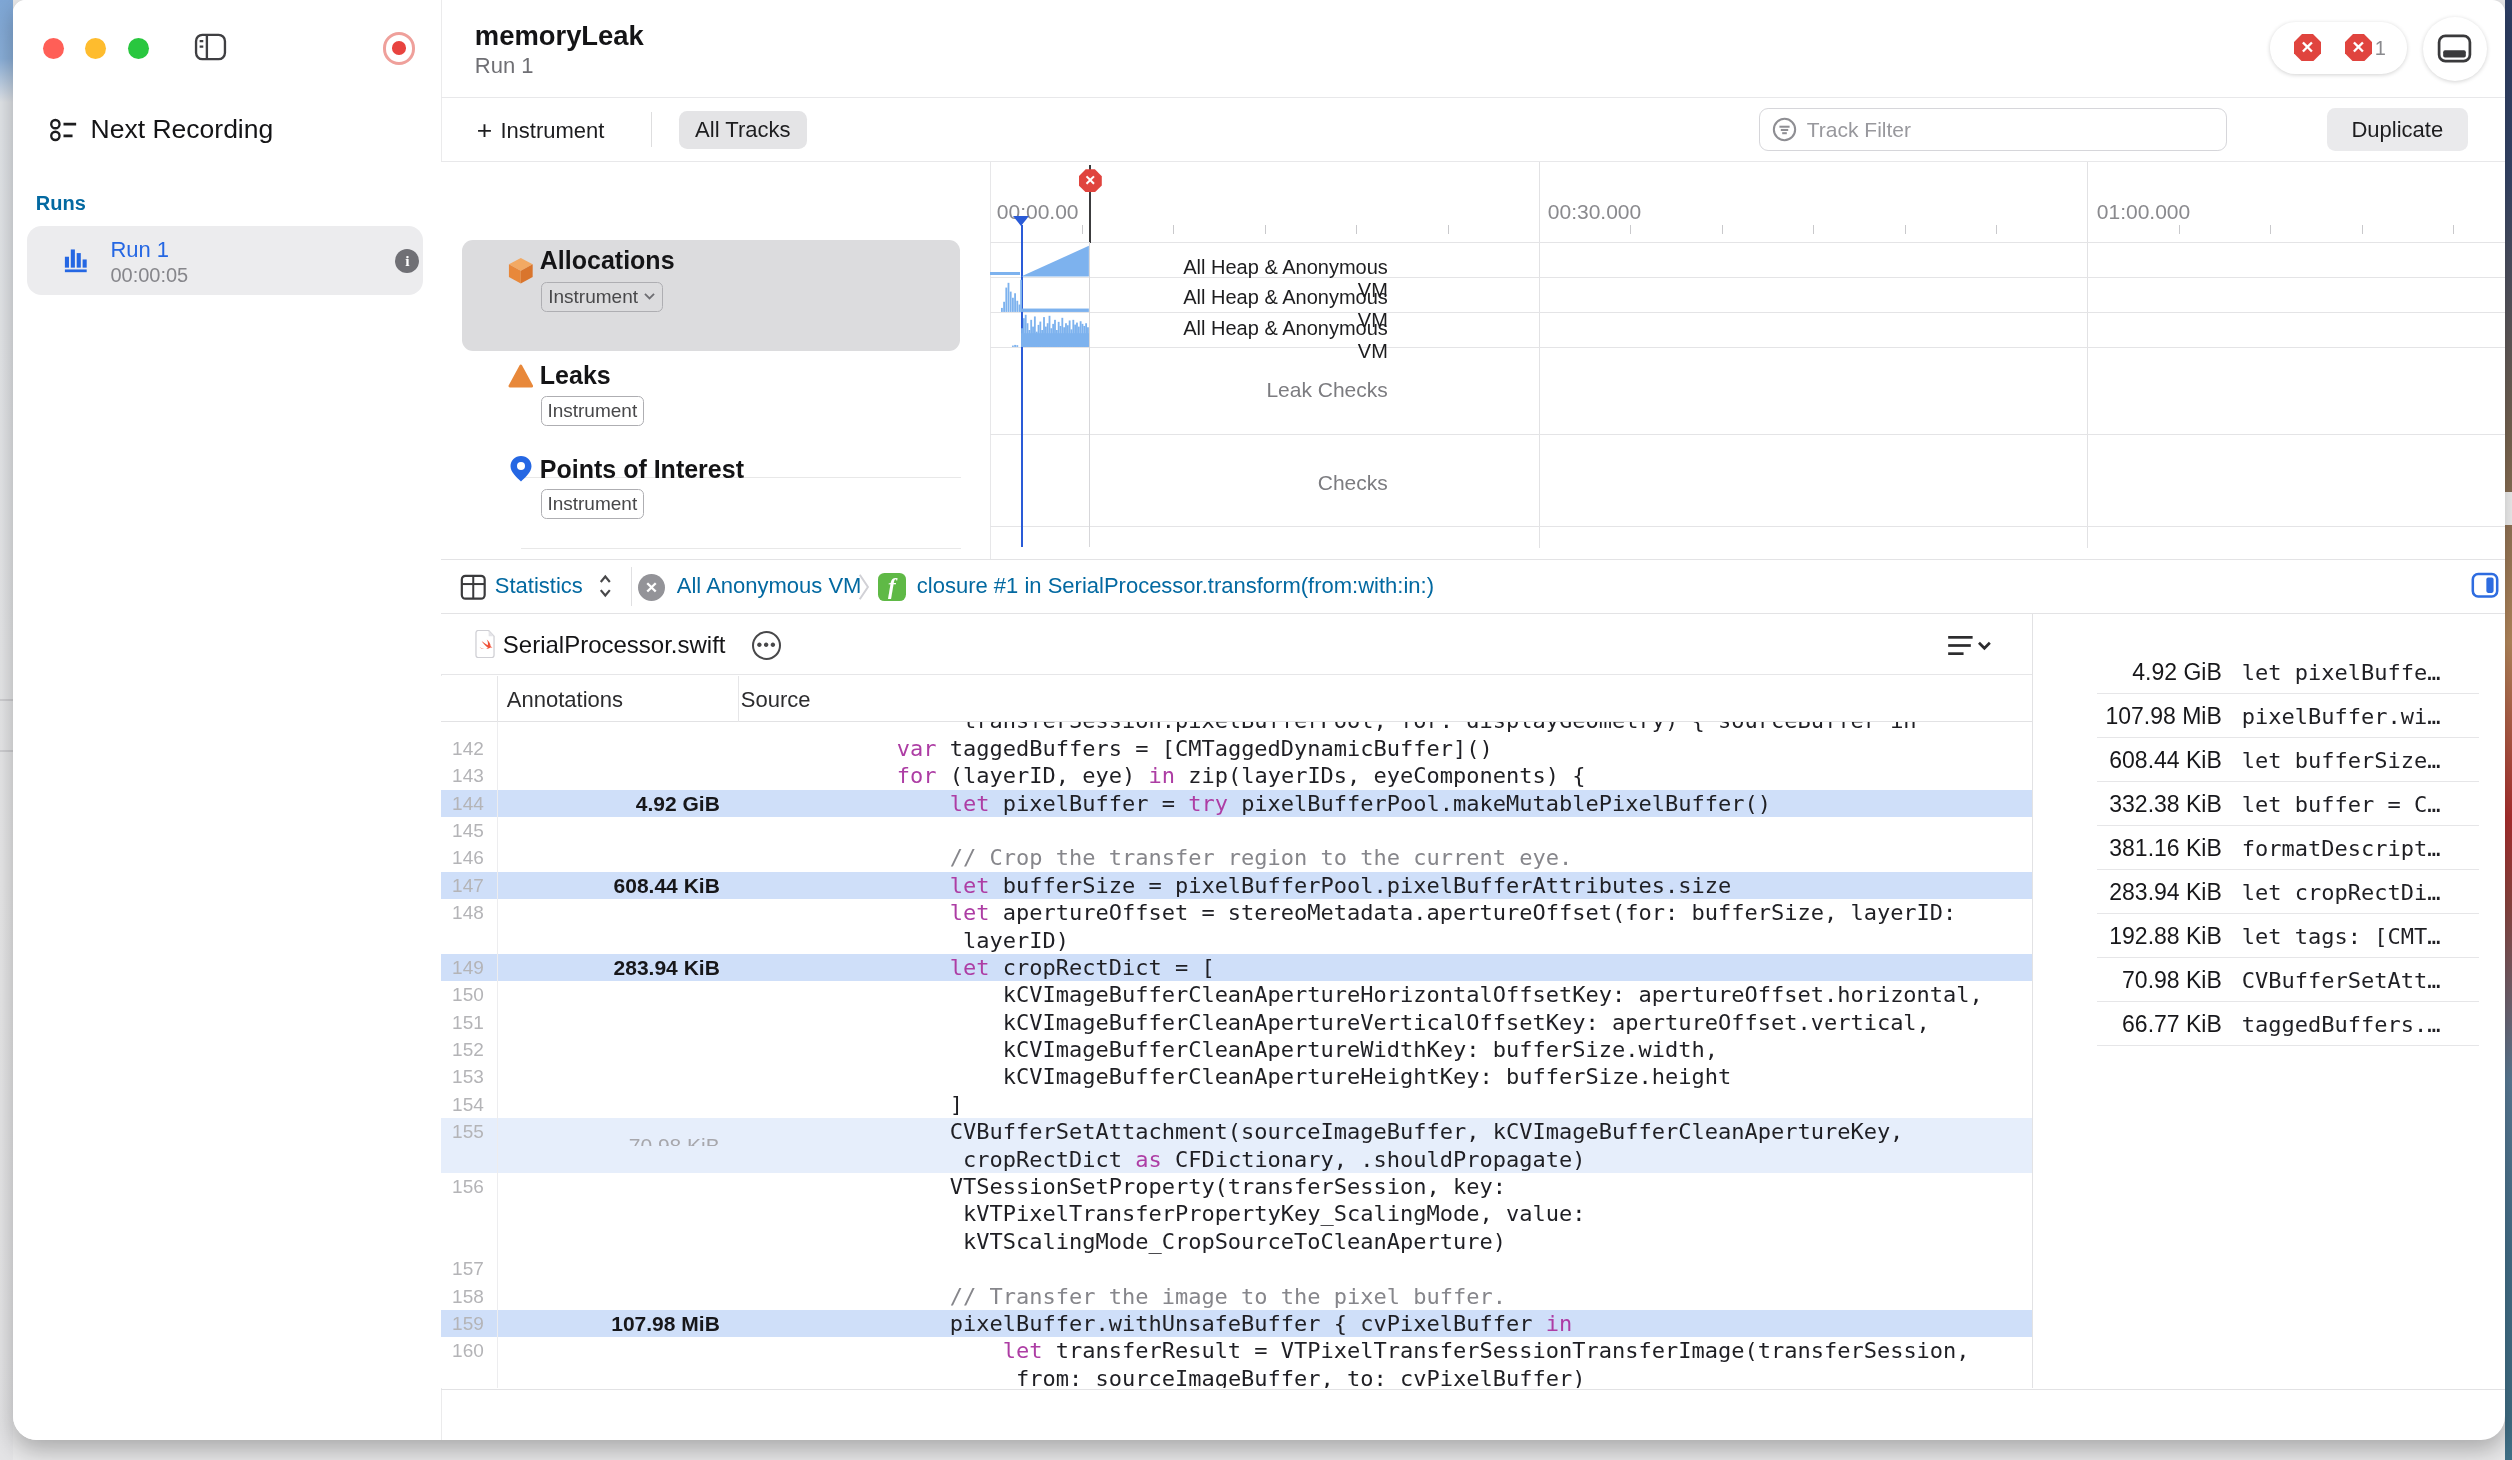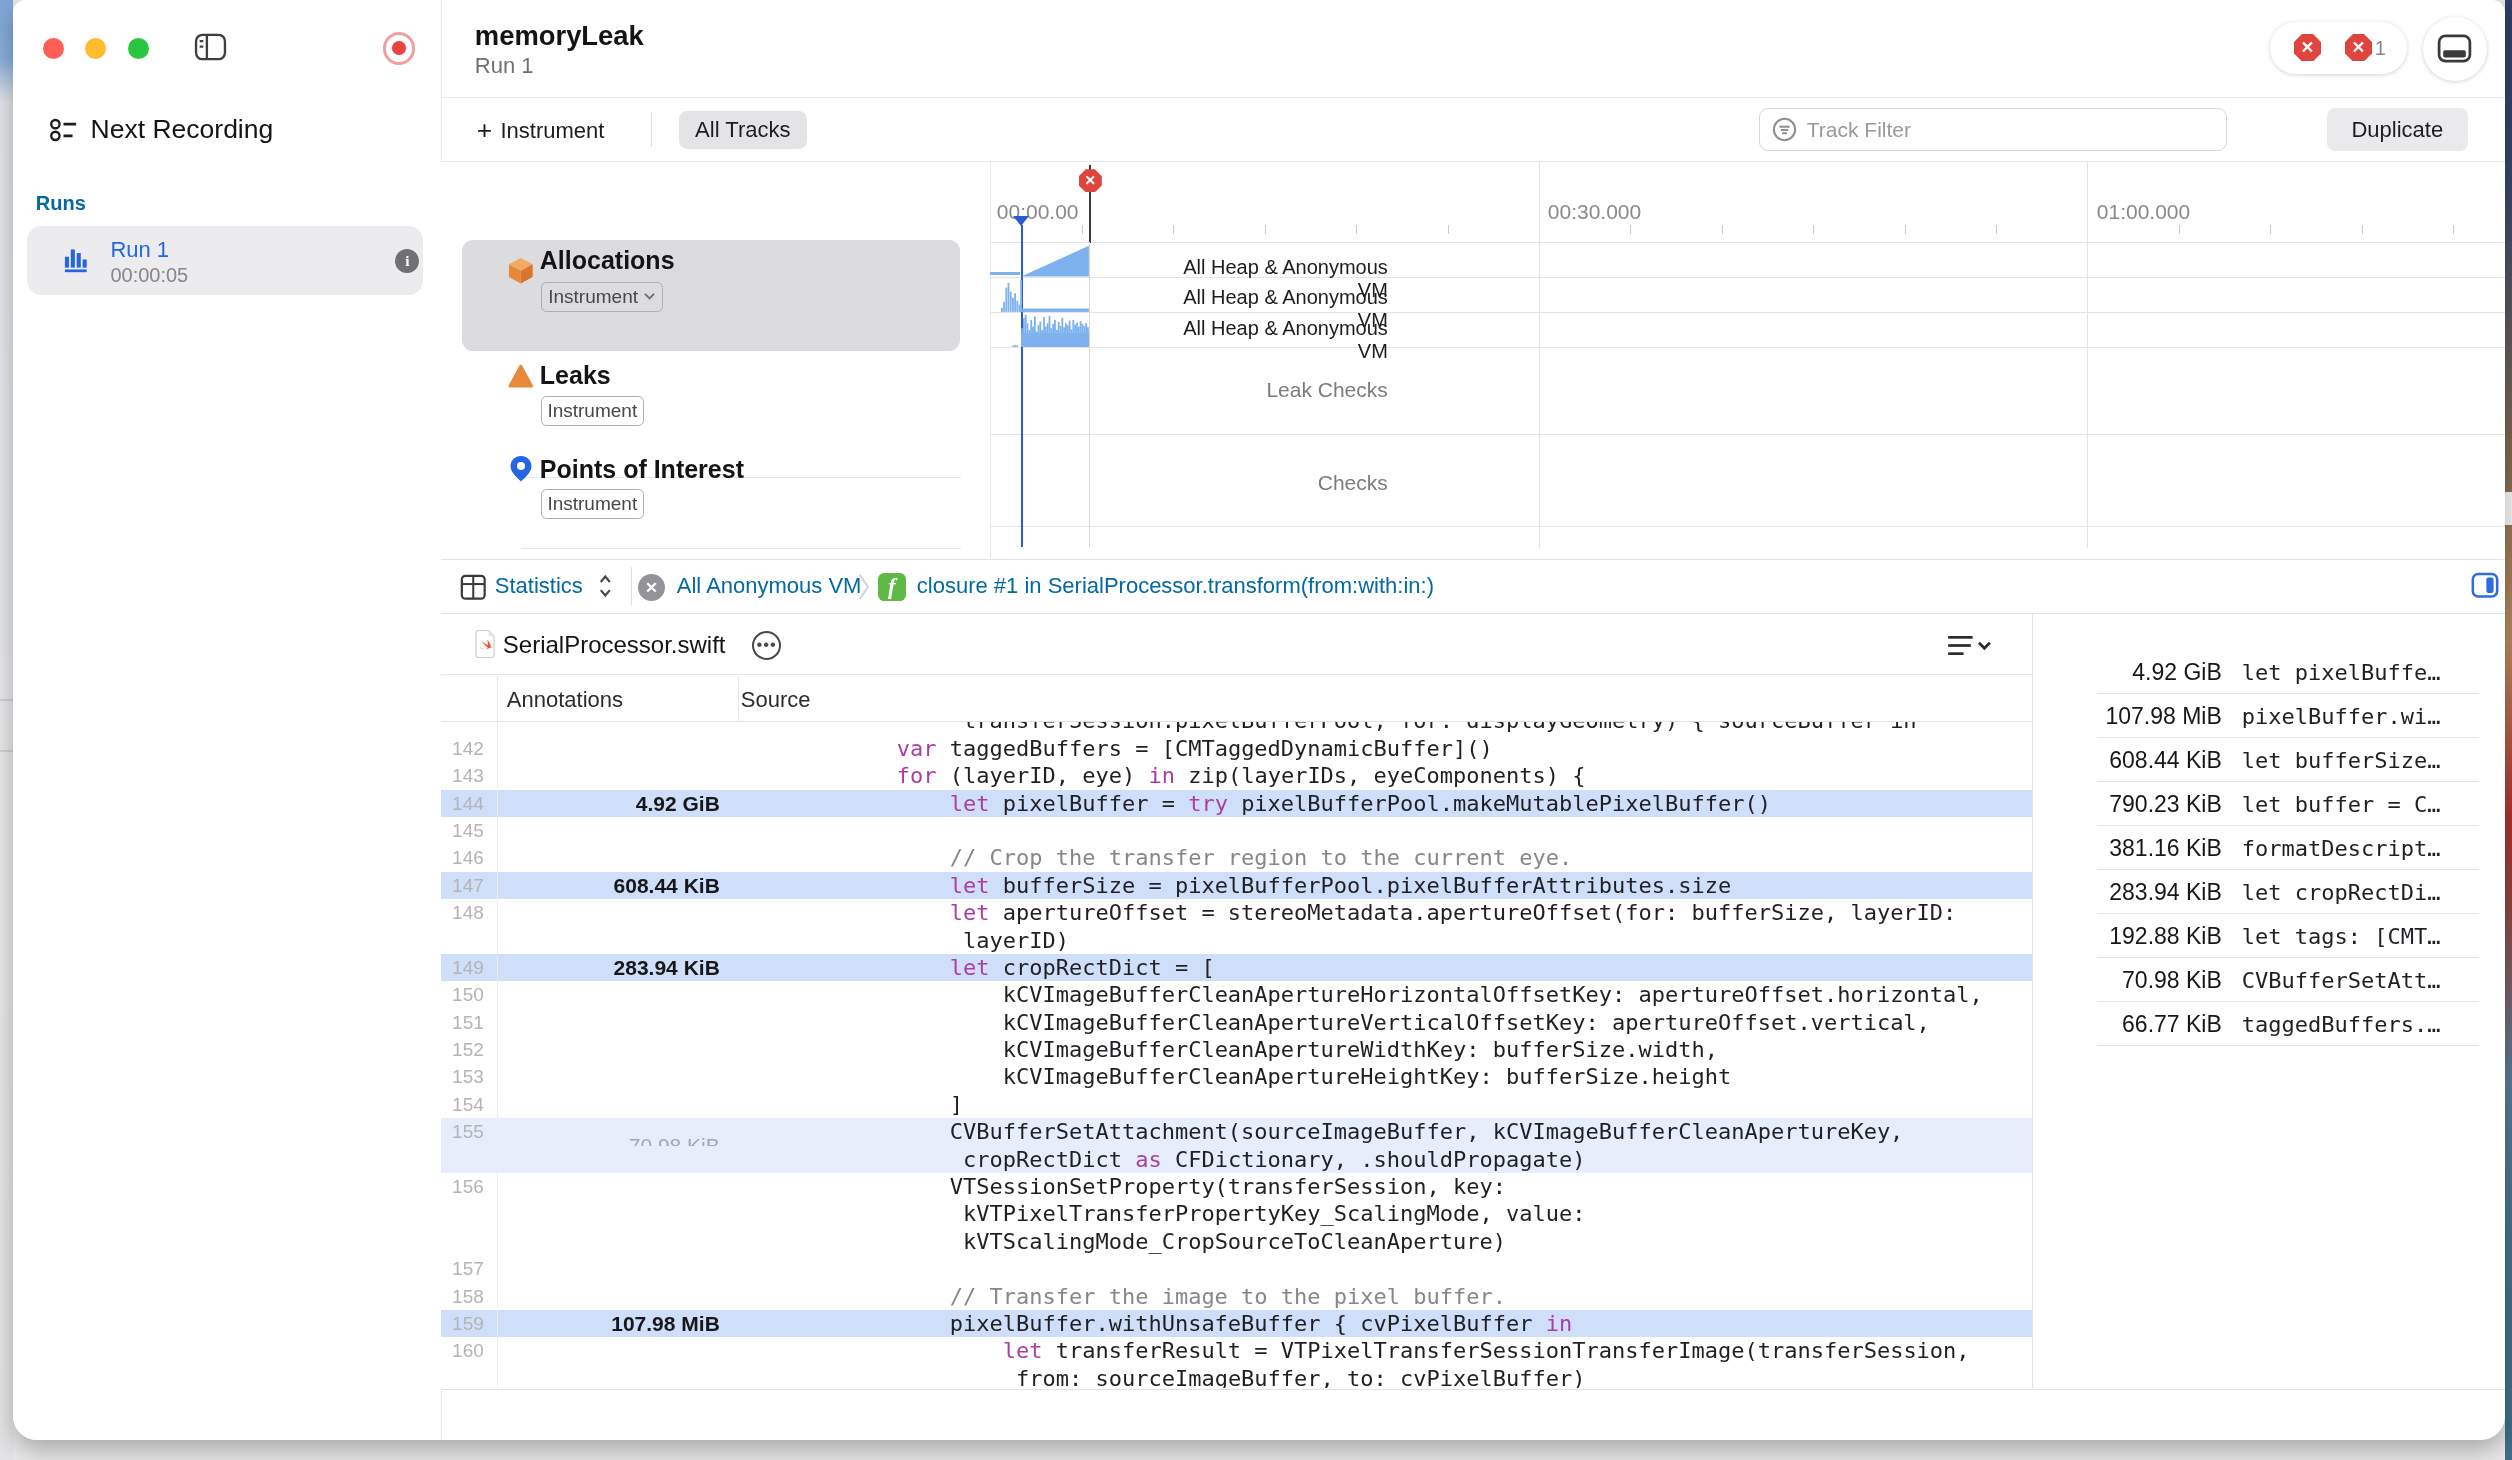--- a/index.html
+++ b/index.html
@@ -545,21 +545,21 @@
         <span class="pval">107.98 MiB</span>
         <span class="pcode">pixelBuffer.wi…</span>
         <span class="sep"></span>
       </div>
       <div class="prow">
         <span class="pval">608.44 KiB</span>
         <span class="pcode">let bufferSize…</span>
         <span class="sep"></span>
       </div>
       <div class="prow">
-        <span class="pval">790.23 KiB</span>
+        <span class="pval">332.38 KiB</span>
         <span class="pcode">let buffer = C…</span>
         <span class="sep"></span>
       </div>
       <div class="prow">
         <span class="pval">381.16 KiB</span>
         <span class="pcode">formatDescript…</span>
         <span class="sep"></span>
       </div>
       <div class="prow">
         <span class="pval">283.94 KiB</span>

